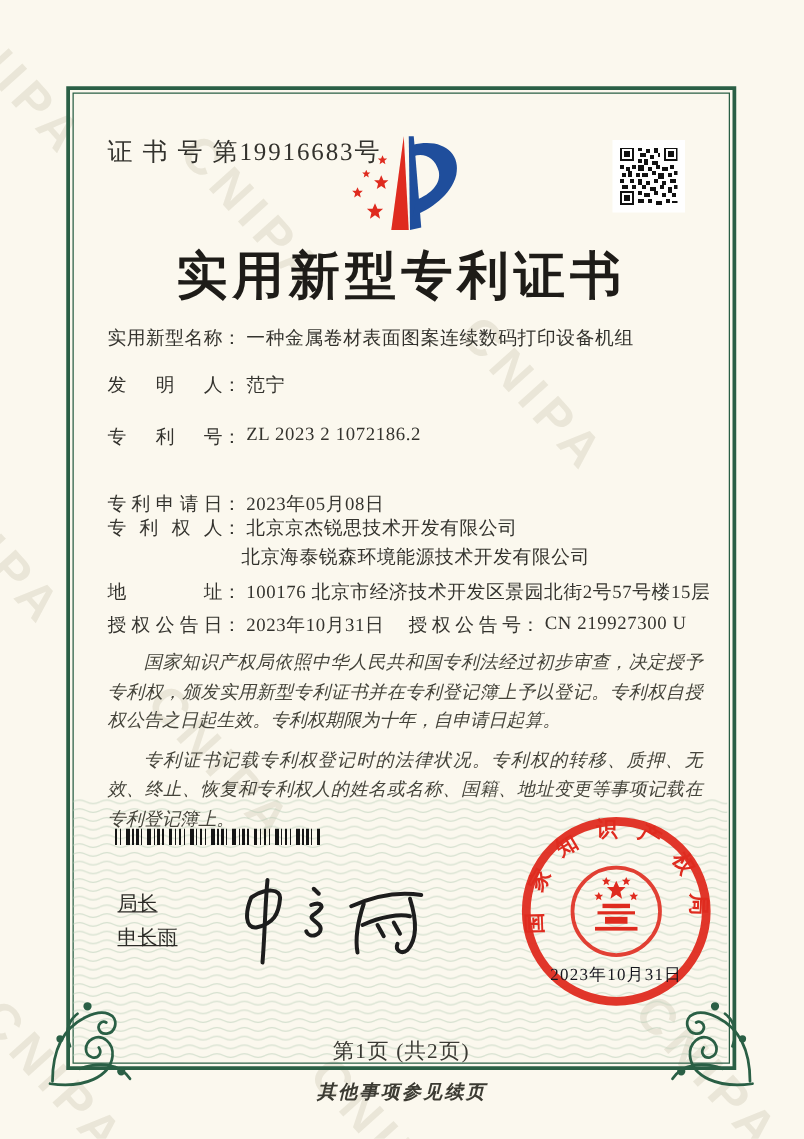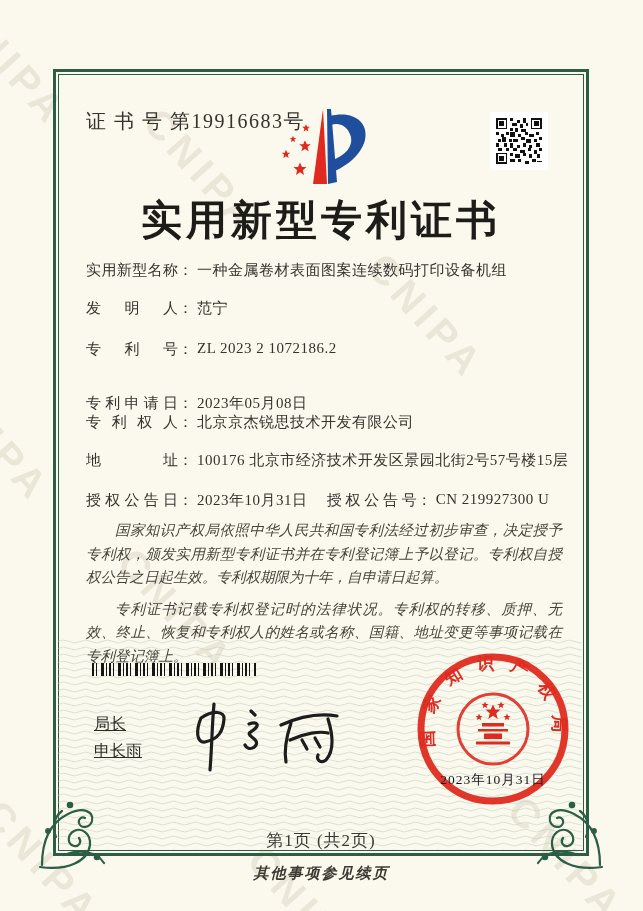--- a/index.html
+++ b/index.html
@@ -175,22 +175,23 @@
     <span class="label">发明人</span><span class="colon">：</span><span class="val">范宁</span>
   </div>
   <div class="row" style="top:268px">
     <span class="label">专利号</span><span class="colon">：</span><span class="val">ZL 2023 2 1072186.2</span>
   </div>
   <div class="row" style="top:322px">
     <span class="label">专利申请日</span><span class="colon">：</span><span class="val">2023年05月08日</span>
   </div>
   <div class="row" style="top:341px;white-space:normal">
     <div style="white-space:nowrap"><span class="label">专利权人</span><span class="colon">：</span><span class="val">北京京杰锐思技术开发有限公司</span></div>
-  </div>
-  <div class="row" style="top:379px">
+    <div class="val2">北京海泰锐森环境能源技术开发有限公司</div>
+  </div>
+  <div class="row" style="top:392px">
     <span class="label">地址</span><span class="colon">：</span><span class="val">100176 北京市经济技术开发区景园北街2号57号楼15层</span>
   </div>
   <div class="row" style="top:419px">
     <span class="pair first">
       <span class="label">授权公告日</span><span class="colon">：</span><span class="val">2023年10月31日</span>
     </span>
     <span class="pair">
       <span class="label auth2">授权公告号</span><span class="colon">：</span><span class="val">CN 219927300 U</span>
     </span>
   </div>

